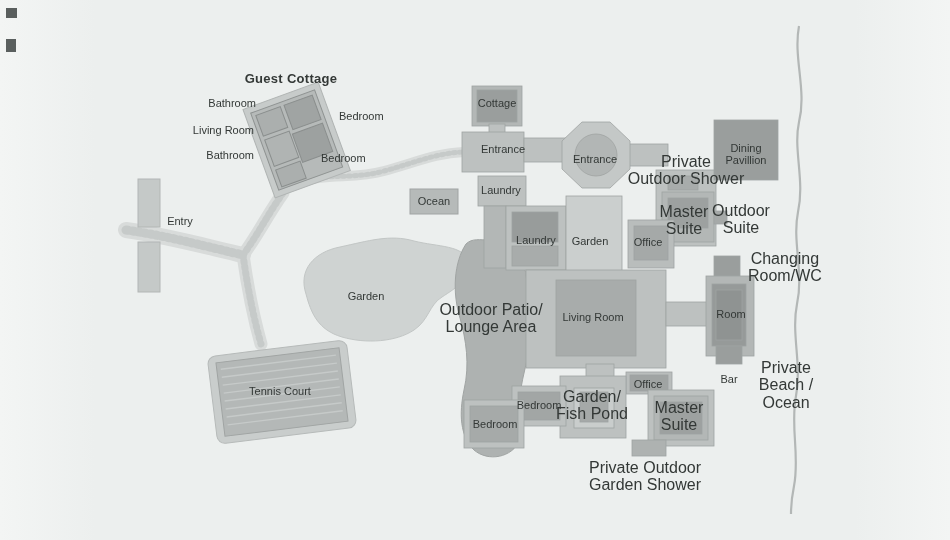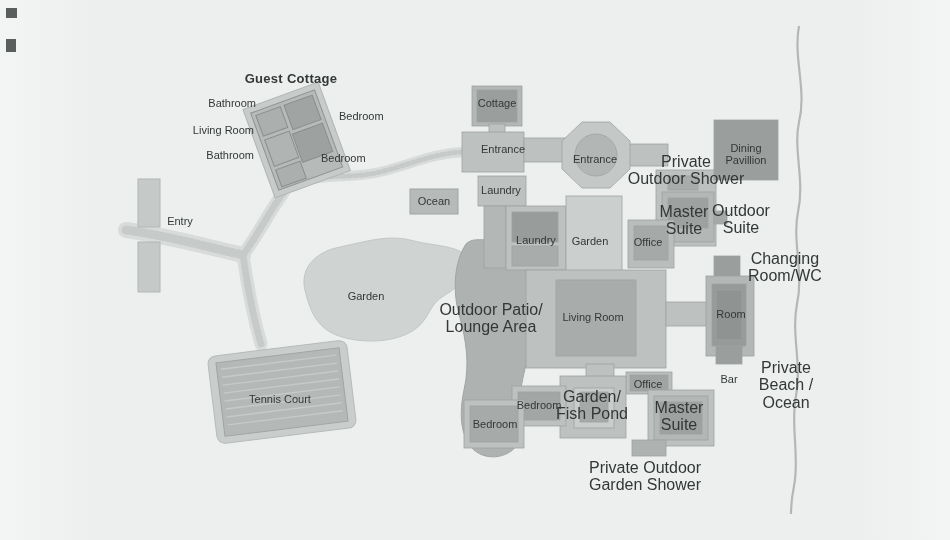--- a/index.html
+++ b/index.html
@@ -197,21 +197,21 @@
   <div class="lbl" style="left:366px;top:297px">Garden</div>
   <div class="lbl small" style="left:491px;top:318px">Outdoor Patio/
 Lounge Area</div>
   <div class="lbl" style="left:593px;top:318px">Living Room</div>
   <div class="lbl" style="left:731px;top:315px">Room</div>
   <div class="lbl" style="left:729px;top:380px">Bar</div>
   <div class="lbl small" style="left:786px;top:385px">Private
 Beach /
 Ocean</div>
 
-  <div class="lbl" style="left:280px;top:400px">Tennis Court</div>
+  <div class="lbl" style="left:280px;top:392px">Tennis Court</div>
   <div class="lbl" style="left:539px;top:406px">Bedroom</div>
   <div class="lbl" style="left:495px;top:425px">Bedroom</div>
   <div class="lbl small" style="left:592px;top:405px">Garden/
 Fish Pond</div>
   <div class="lbl" style="left:648px;top:385px">Office</div>
   <div class="lbl small" style="left:679px;top:416px">Master
 Suite</div>
   <div class="lbl small" style="left:645px;top:476px">Private Outdoor
 Garden Shower</div>
 

